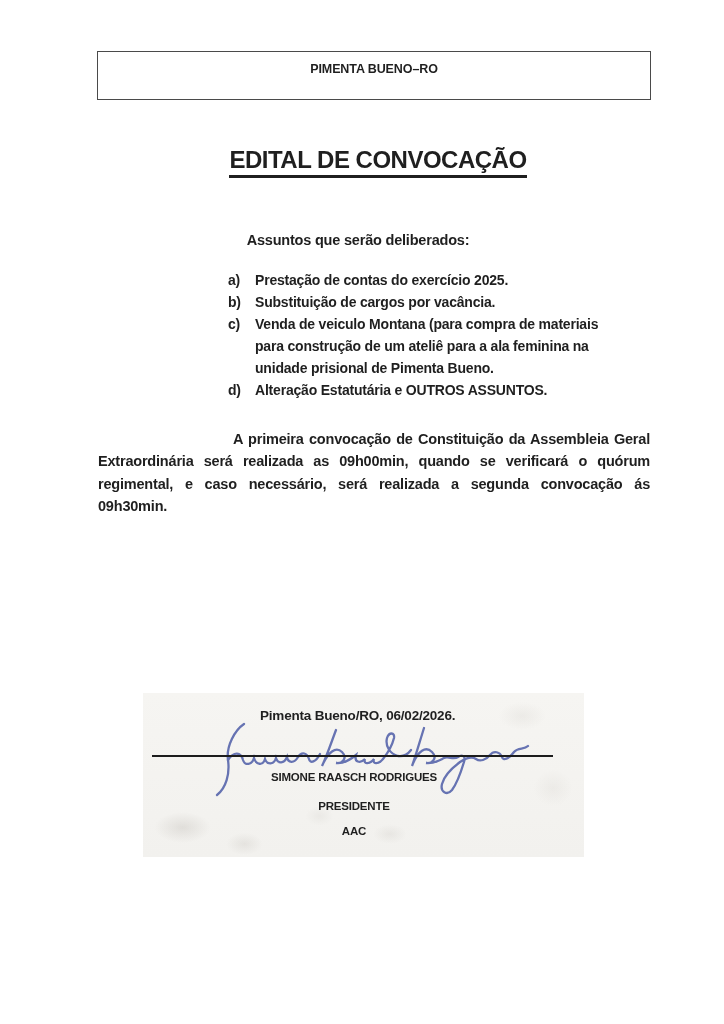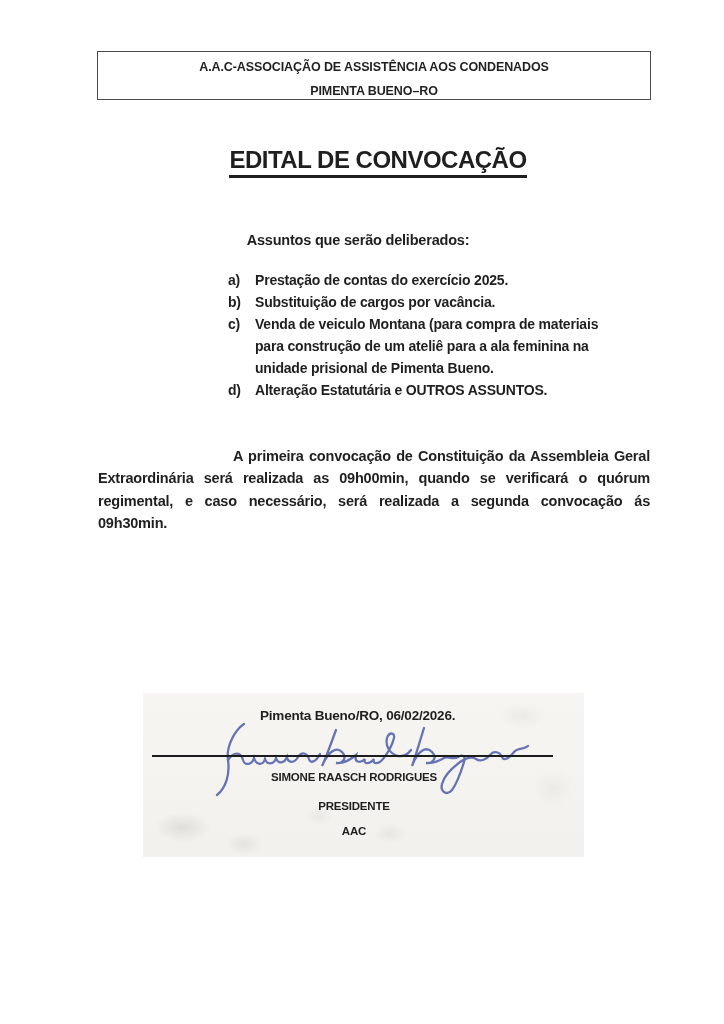--- a/index.html
+++ b/index.html
@@ -91,21 +91,21 @@
     display: flex;
     padding-left: 130px;
   }
   .agenda-item .marker {
     flex: none;
     width: 27px;
   }
   .agenda-item .item-text {
     width: 372px;
   }
-  .para.closing { margin-top: 44px; }
+  .para.closing { margin-top: 27px; }
 
   
   .signature-scan {
     position: absolute;
     left: 143px;
     top: 693px;
     width: 441px;
     height: 164px;
     background:
       radial-gradient(40px 22px at 9% 82%, rgba(158,152,144,0.22), transparent 70%),
@@ -149,21 +149,20 @@
   .sig-name { top: 78px;  font-size: 11.5px; letter-spacing: -0.2px; }
   .sig-role { top: 107px; font-size: 11.5px; letter-spacing: -0.2px; }
   .sig-org  { top: 132px; font-size: 11.5px; letter-spacing: -0.2px; }
 </style>
 </head>
 <body>
 
 <div class="page">
 
   <div class="letterhead">
-    <div class="line1">A.A.C-ASSOCIAÇÃO DE ASSISTÊNCIA AOS CONDENADOS</div>
     <div class="line2">PIMENTA BUENO–RO</div>
   </div>
 
   <div class="title-wrap">
     <span class="doc-title">EDITAL DE CONVOCAÇÃO</span>
   </div>
 
   <div class="body-col">
     <p class="agenda-heading">Assuntos que serão deliberados:</p>
 

